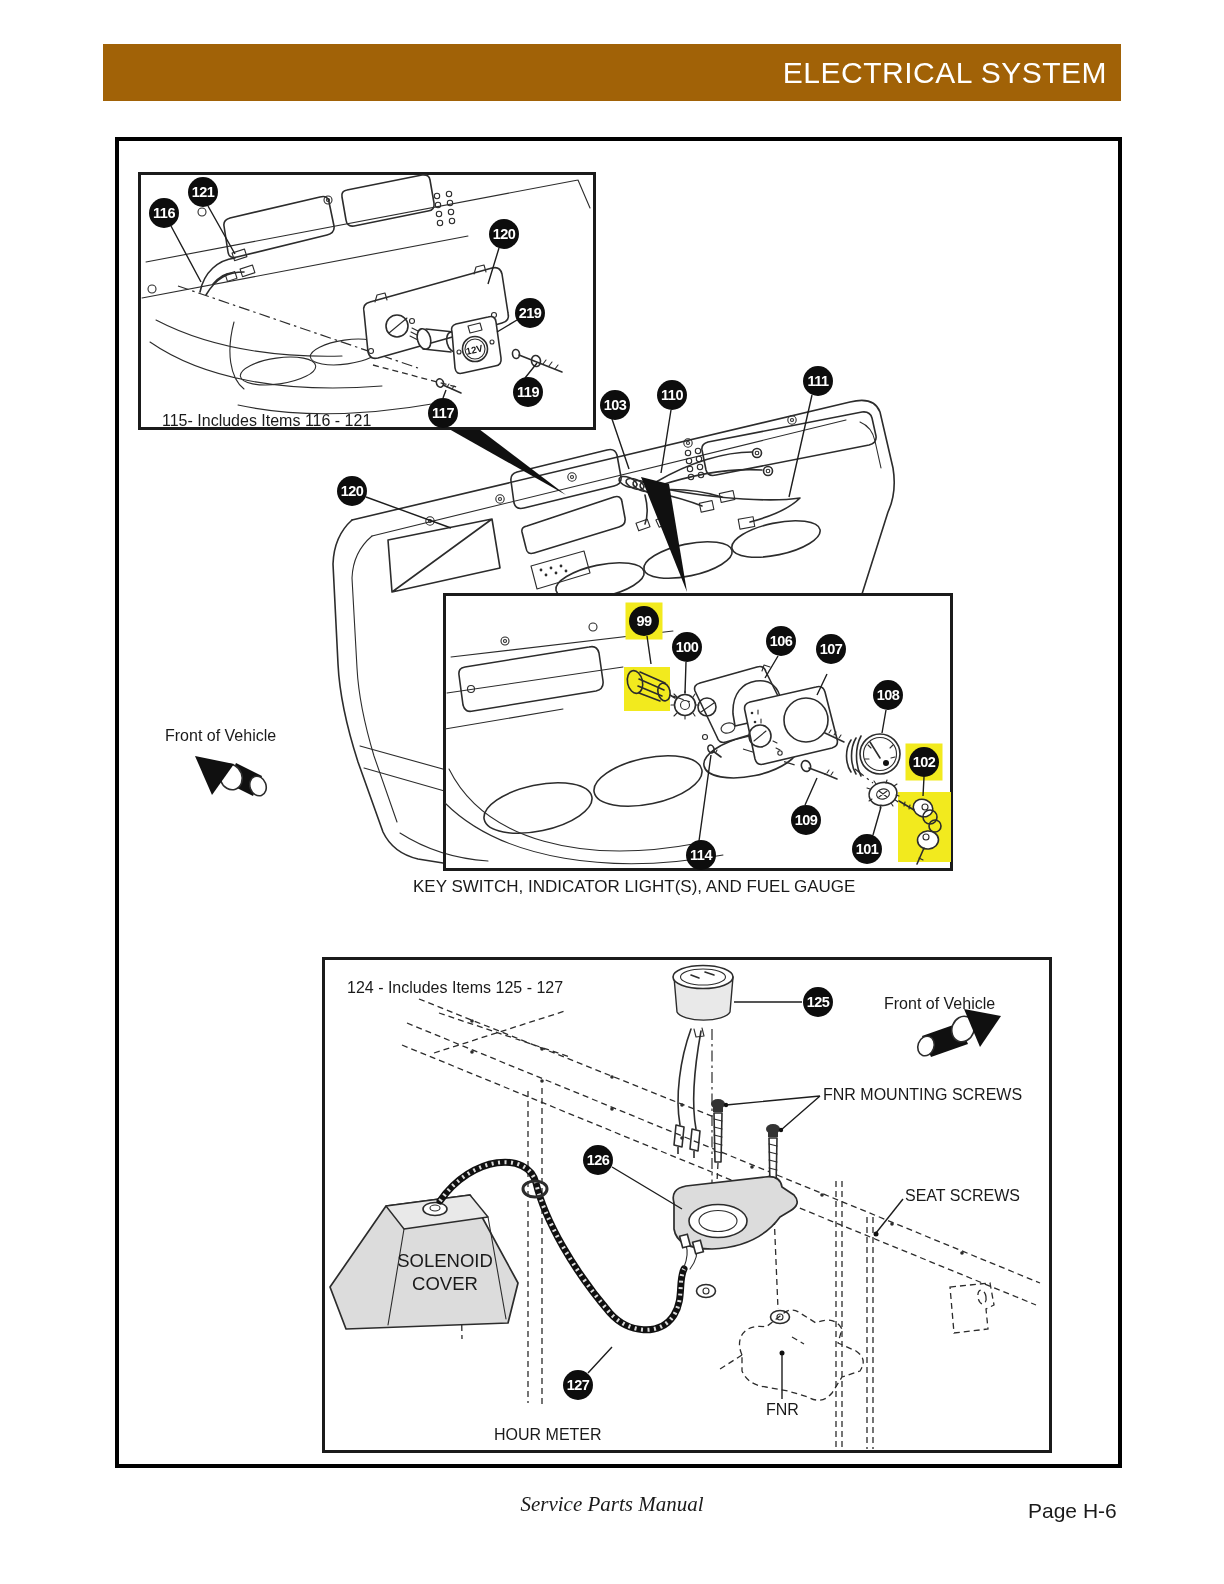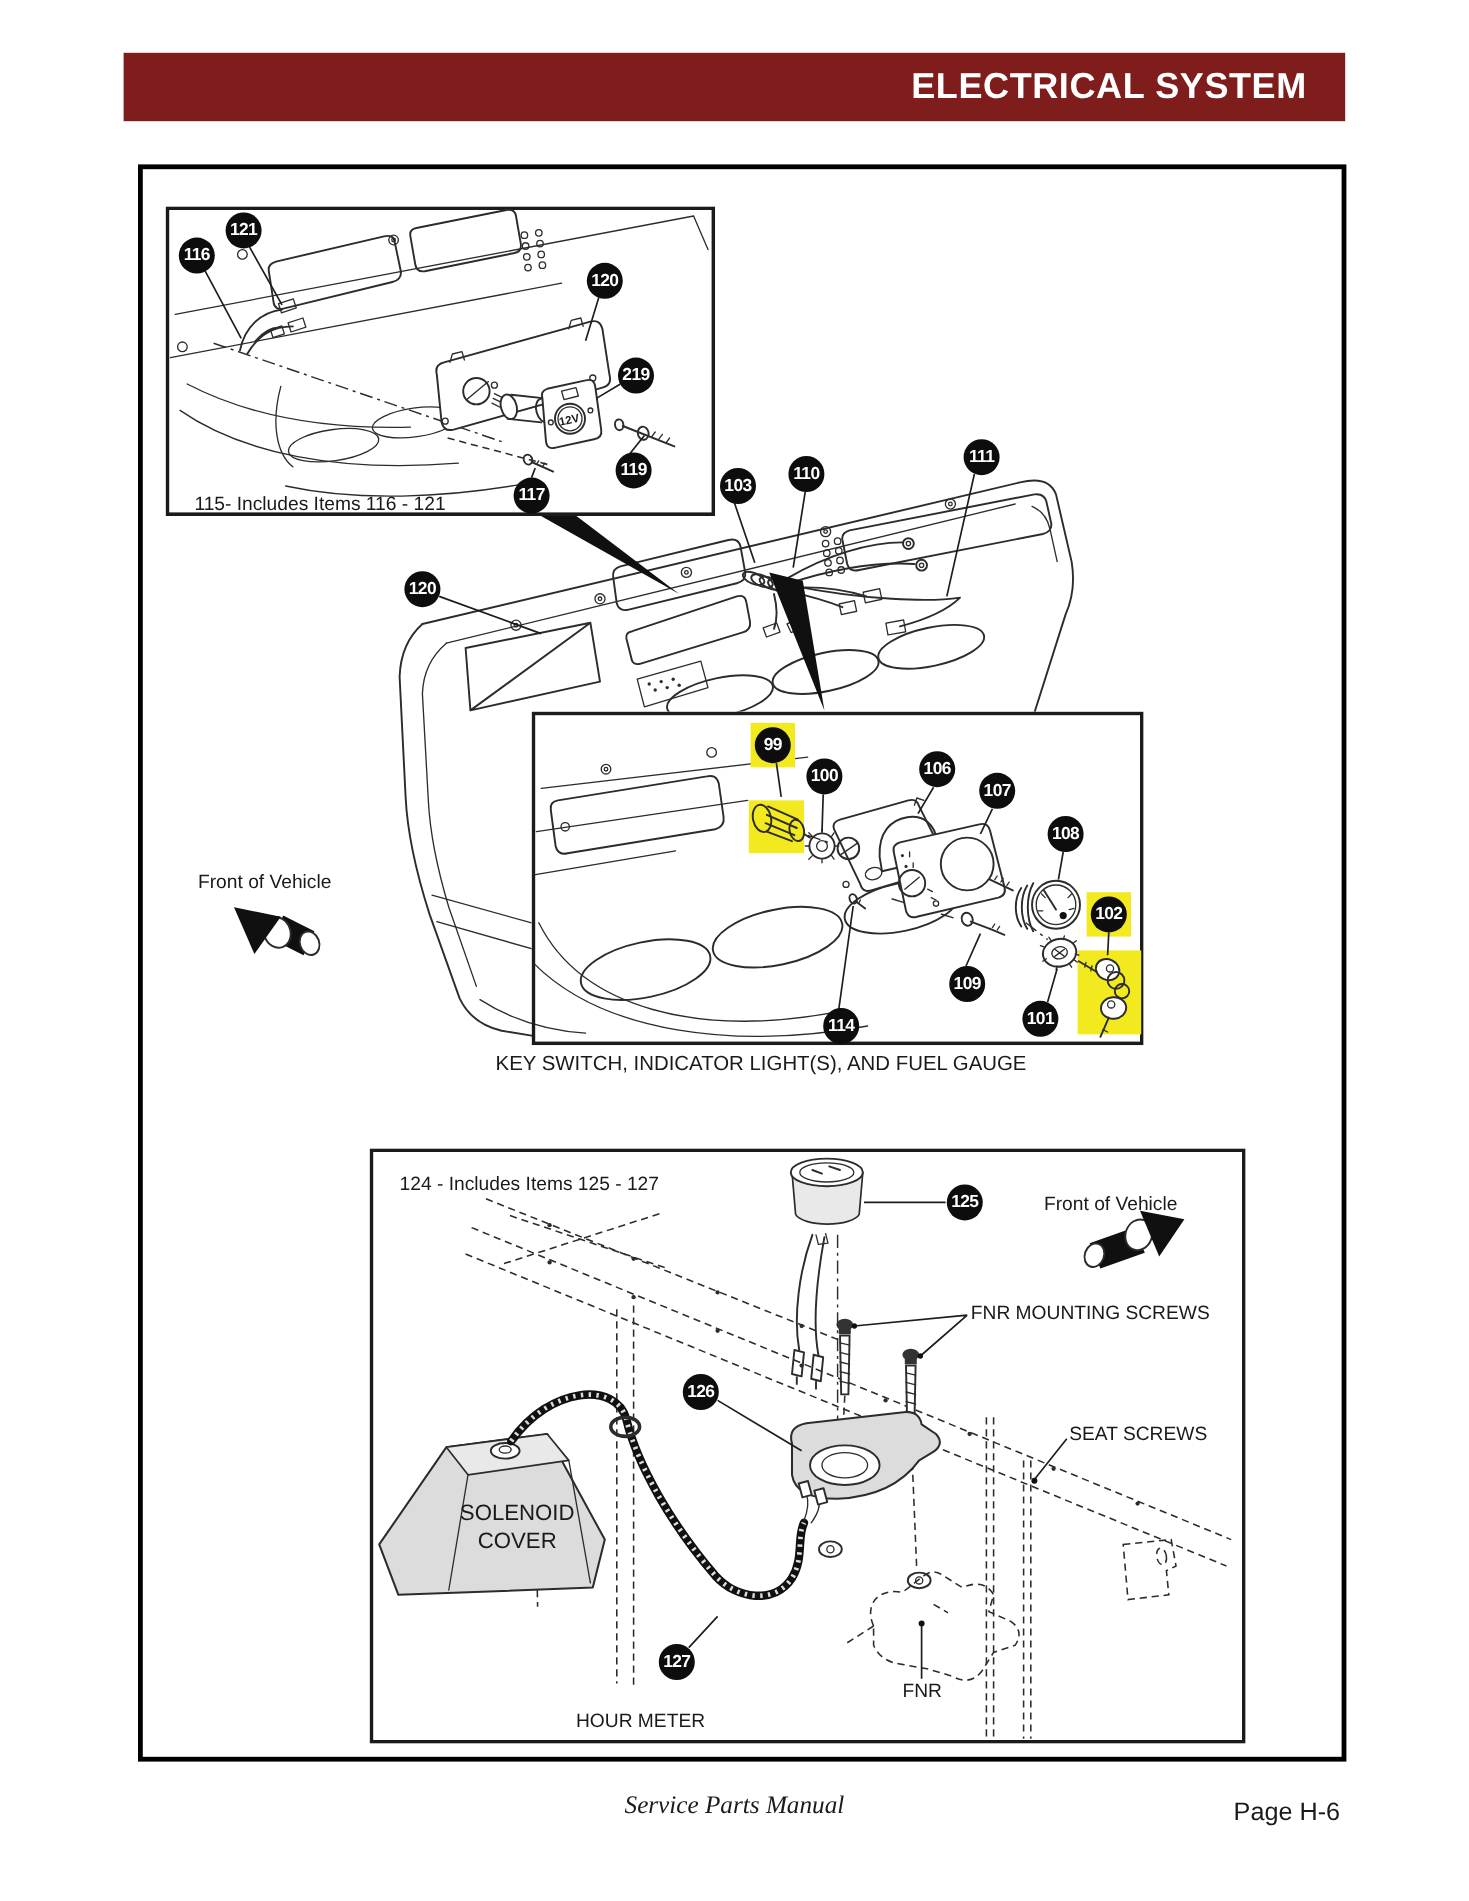--- a/index.html
+++ b/index.html
@@ -1,21 +1,21 @@
 <!DOCTYPE html>
 <html><head>
 <meta charset="utf-8">
 <style>
   html,body{margin:0;padding:0;background:#fff}
   .page{position:relative;width:1224px;height:1584px;background:#fff;overflow:hidden;
         font-family:"Liberation Sans",sans-serif;color:#1a1a1a}
   .abs{position:absolute}
-  .hdr{left:103px;top:44px;width:1018px;height:57px;background:#7f1d1d;color:#fff;
-       display:flex;align-items:center;justify-content:flex-end;padding-right:32px;
-       box-sizing:border-box;font-size:30px;font-weight:bold;letter-spacing:.5px}
+  .hdr{left:103px;top:44px;width:1018px;height:57px;background:#a16207;color:#fff;
+       display:flex;align-items:center;justify-content:flex-end;padding-right:14px;
+       box-sizing:border-box;font-size:30px;font-weight:normal;letter-spacing:.5px}
   .frame{left:115px;top:137px;width:1007px;height:1331px;border:4px solid #000;box-sizing:border-box}
   .panel{background:#fff}
   .panel>svg{position:absolute;left:0;top:0}
   .co{position:absolute;width:30px;height:30px;border-radius:50%;background:#0d0d0d;color:#fff;
       font-weight:bold;font-size:14.5px;display:flex;align-items:center;justify-content:center;
       letter-spacing:-.5px;z-index:7}
   .lbl{position:absolute;font-size:16px;white-space:nowrap;z-index:6}
   .ttl{position:absolute;font-size:17px;letter-spacing:.2px;white-space:nowrap;z-index:6}
   .cap{position:absolute;font-size:17px;z-index:6}
   .sollbl{position:absolute;font-size:18.5px;text-align:center;line-height:23px;z-index:6}
@@ -296,28 +296,28 @@
         <path class="ln" d="M270,158 L278,164"></path>
         <path class="ln thin" d="M273,159 l1,-2"></path>
       </g>
       <path class="ldr" d="M204,43 L208,71 M243,69 L242,100 M335,63 L322,85 M384,81 L374,102 M443,117 L439,140 M481,184 L480,203 M362,212 L374,185 M430,242 L438,214 M256,248 L268,162"></path>
     </svg>
     <div class="co" style="left:186px;top:13px">99</div>
     <div class="co" style="left:229px;top:39px">100</div>
     <div class="co" style="left:409px;top:241px">101</div>
     <div class="co" style="left:466px;top:154px">102</div>
     <div class="co" style="left:323px;top:33px">106</div>
-    <div class="co" style="left:373px;top:51px">107</div>
+    <div class="co" style="left:373px;top:41px">107</div>
     <div class="co" style="left:430px;top:87px">108</div>
     <div class="co" style="left:348px;top:212px">109</div>
     <div class="co" style="left:243px;top:247px">114</div>
   </div>
   <div class="cap" style="left:413px;top:877px;width:500px">KEY SWITCH, INDICATOR LIGHT(S), AND FUEL GAUGE</div>
 
-  <div class="abs panel" style="left:308px;top:957px;width:730px;height:496px;z-index:2">
+  <div class="abs panel" style="left:322px;top:957px;width:730px;height:496px;z-index:2">
     <svg width="730" height="496" viewBox="0 0 730 496">
       <rect class="bord" x="1.5" y="1.5" width="727" height="493"></rect>
       <g>
         <path class="lgry" d="M352,20 L355,55 A27,10 0 0 0 408,55 L411,20 Z"></path>
         <ellipse class="fw" cx="381" cy="20" rx="30" ry="11.5" stroke-width="2"></ellipse>
         <ellipse class="ln thin" cx="381" cy="20" rx="22.5" ry="8"></ellipse>
         <path class="ln" d="M369,18 l8,3 M383,15 l9,3" stroke-width="3"></path>
         <path class="ln thin" d="M372,72 L374,80 L382,79 L380,71"></path>
         <path class="ldr" d="M412,45 L480,45"></path>
       </g>

